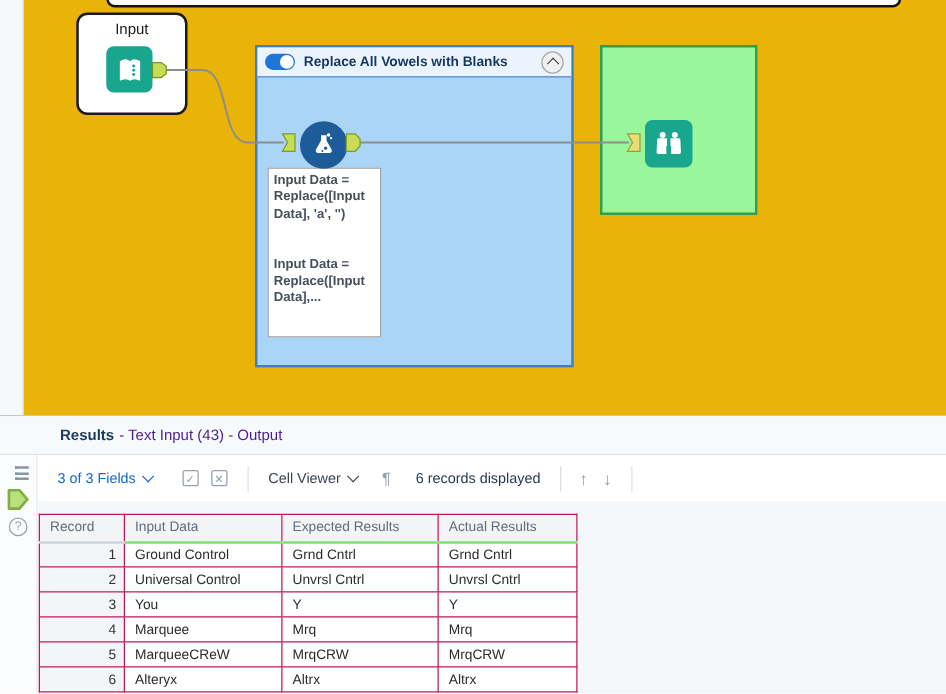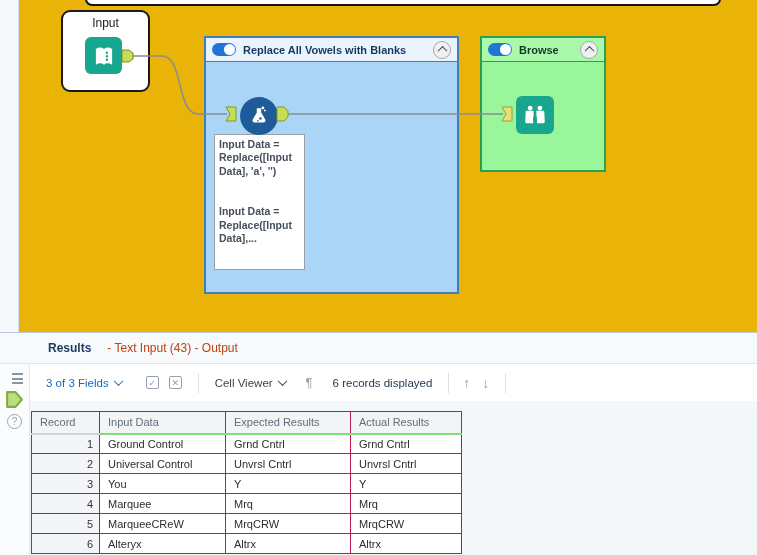--- a/index.html
+++ b/index.html
@@ -43,21 +43,21 @@
   .annotation{position:absolute;left:8px;top:96px;width:91px;height:136px;background:#fff;border:1px solid #9aa0a6;
               font-size:10.5px;font-weight:bold;color:#474f5c;line-height:1.28;padding:3px 4px;white-space:pre-line;
               box-sizing:border-box;overflow:hidden;z-index:2;}
 
   .wire-layer{position:absolute;left:0;top:0;width:757px;height:332px;z-index:3;pointer-events:none;}
 
   
   .results{position:absolute;left:0;top:332px;width:757px;height:248px;background:#fff;border-top:1px solid #b9c9da;box-sizing:border-box;}
   .results-header{height:30px;background:#f7fafc;border-bottom:1px solid #dde4ec;display:flex;align-items:center;padding-left:48px;font-size:12px;}
   .results-header .r-title{font-weight:bold;color:#1c3a5f;}
-  .results-header .r-sub{color:#c2410c;margin-left:16px;}
+  .results-header .r-sub{color:#4c1d95;margin-left:4px;}
 
   .results-toolbar{height:37px;background:#fff;display:flex;align-items:center;padding-left:46px;font-size:11.5px;color:#3c4450;}
   .tb-fields{color:#1569c7;display:flex;align-items:center;gap:6px;text-align:right;}
   .chev-down{width:6px;height:6px;border-left:1.5px solid currentColor;border-bottom:1.5px solid currentColor;transform:rotate(-45deg) translate(1px,-1px);}
   .tb-icon-box{width:13px;height:13px;border:1.5px solid #96a0ab;border-radius:2px;color:#96a0ab;font-size:9px;line-height:12px;text-align:center;box-sizing:border-box;}
   .tb-divider{width:1px;height:20px;background:#dbe0e6;}
   .tb-pilcrow{color:#96a0ab;font-size:13px;}
   .tb-records{color:#253a52;}
   .tb-arrow{color:#96a0ab;font-size:14px;}
 
@@ -122,29 +122,20 @@
 Replace([Input
 Data], 'a', '')
 
 
 Input Data =
 Replace([Input
 Data],...</div>
     </div>
 
     <div class="tcontainer browse-container">
-      <div class="hdr">
-        <div class="toggle">
-            <div class="knob"></div>
-          </div>
-        <span class="ttl">Browse</span>
-        <div class="collapse-btn">
-            <span class="chev-up"></span>
-          </div>
-      </div>
       <div class="tool-chip">
         <svg width="26" height="26" viewBox="0 0 24 24">
           <circle cx="7.5" cy="5.6" r="2.2" fill="#fff"></circle>
           <circle cx="16.5" cy="5.6" r="2.2" fill="#fff"></circle>
           <path d="M4.2 8 h6.6 v11.5 h-6.6 q-1.2 0 -1.2 -1.2 l0.4 -9.1 q0 -1.2 0.8 -1.2 z" fill="#fff"></path>
           <path d="M19.8 8 h-6.6 v11.5 h6.6 q1.2 0 1.2 -1.2 l-0.4 -9.1 q0 -1.2 -0.8 -1.2 z" fill="#fff"></path>
           <rect x="11" y="8" width="2" height="5" fill="#18a78e"></rect>
           <rect x="10.2" y="13.5" width="3.6" height="6" fill="#18a78e"></rect>
         </svg>
       </div>

